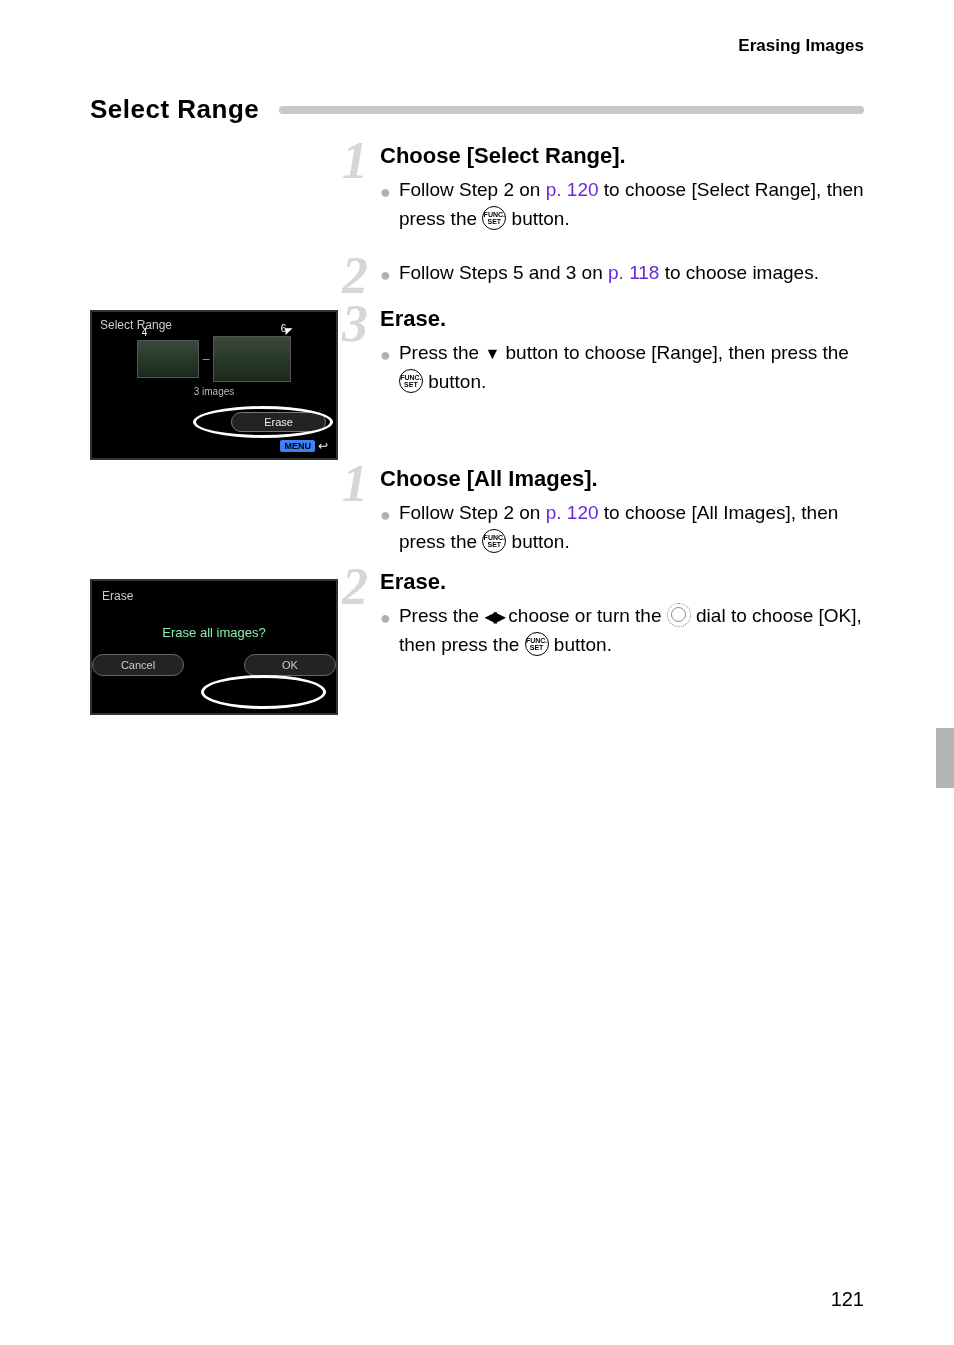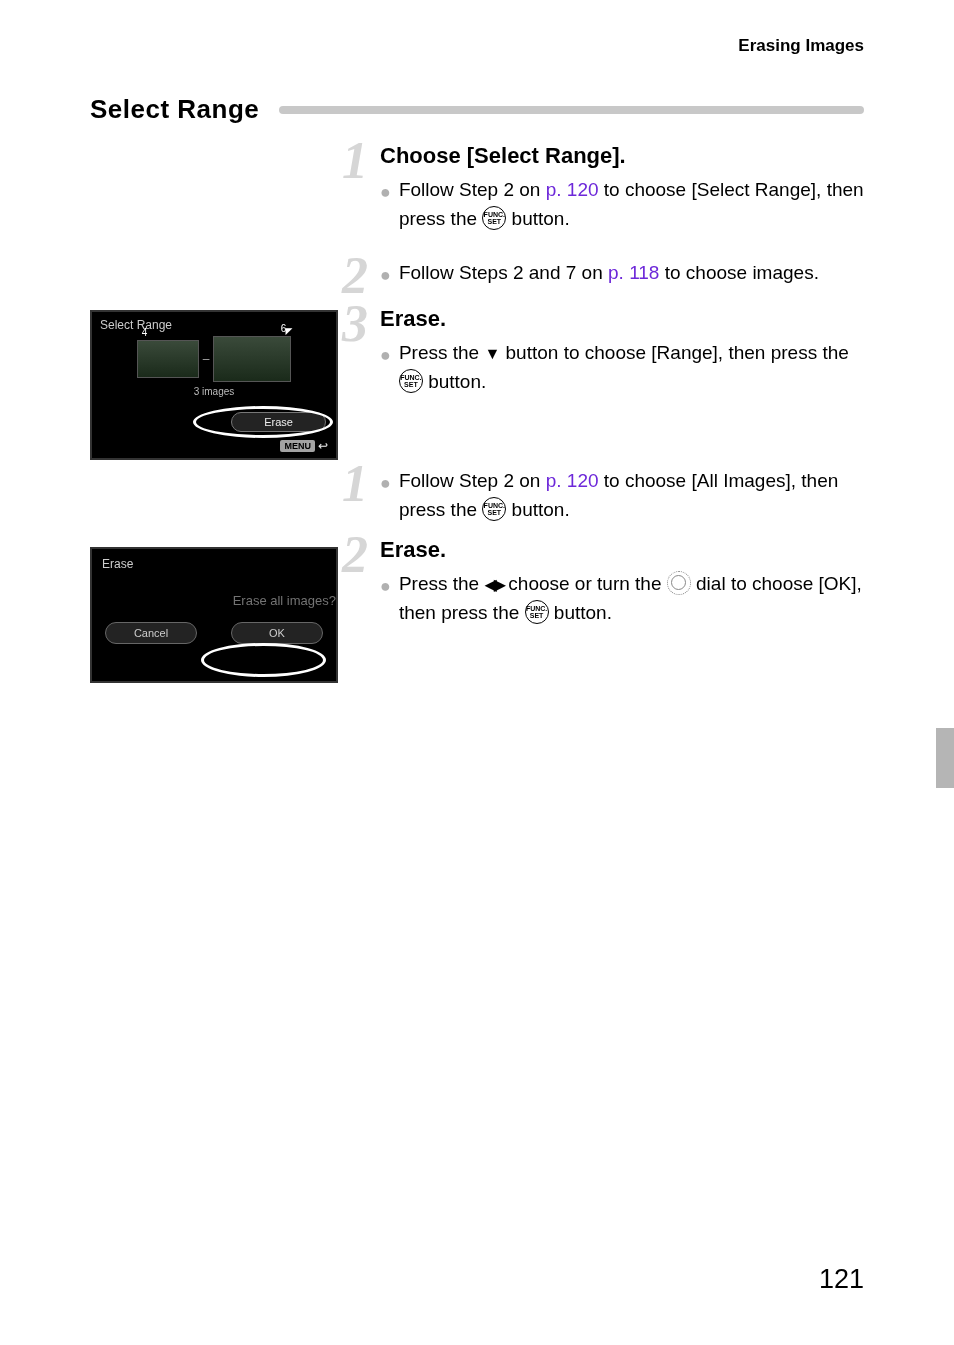--- a/index.html
+++ b/index.html
@@ -206,21 +206,21 @@
   }
   .cam-menu {
     position: absolute;
     right: 8px;
     bottom: 5px;
     display: flex;
     align-items: center;
     gap: 3px;
   }
   .menu-badge {
-    background: #a3a3a3;
+    background: #3b82f6;
     color: #000;
     font-size: 9px;
     font-weight: bold;
     padding: 1px 4px;
     border-radius: 2px;
   }
   .menu-return { color: #eee; font-size: 12px; }
   .highlight-oval {
     position: absolute;
     border: 3px solid #fff;
@@ -242,28 +242,28 @@
     font-size: 12px;
     position: relative;
     margin-top: 10px;
   }
   .cam2-title {
     font-size: 12px;
     padding: 8px 10px 4px 10px;
     color: #ccc;
   }
   .cam2-question {
-    text-align: right;
+    text-align: center;
     font-size: 13px;
-    color: #737373;
+    color: #86efac;
     padding: 18px 0 14px 0;
   }
   .cam2-buttons {
     display: flex;
-    justify-content: center;
+    justify-content: space-between;
     gap: 34px;
     padding-bottom: 10px;
   }
   .cam2-btn {
     width: 92px;
     height: 22px;
     background: #232323;
     border: 1px solid #666;
     border-radius: 11px;
     text-align: center;
@@ -277,23 +277,23 @@
     border-radius: 50%;
     right: 10px;
     bottom: 4px;
     width: 125px;
     height: 34px;
     pointer-events: none;
   }
 
   .page-number {
     position: absolute;
-    bottom: 50px;
+    bottom: 34px;
     right: 90px;
-    font-size: 27px;
+    font-size: 20px;
   }
 </style>
 </head>
 <body>
 
 <div class="tab-indicator"></div>
 
 <div class="header-area">
   <span class="header-title">Erasing Images</span>
 </div>
@@ -322,21 +322,21 @@
     </div>
   </div>
 
   <div class="step-block" style="margin-top:18px;">
     <div class="left-col"></div>
     <div class="right-col">
       <div class="step-num">2</div>
       <div class="bullet-row">
         <div class="bullet">●</div>
         <div class="bullet-text">
-          <span>Follow Steps 2 and 7 on </span><span class="link">p. 118</span><span> to choose images.</span>
+          <span>Follow Steps 5 and 3 on </span><span class="link">p. 118</span><span> to choose images.</span>
         </div>
       </div>
     </div>
   </div>
 
   <div class="step-block" style="margin-top:10px;">
     <div class="left-col">
       <div class="cam">
         <div class="cam-title">Select Range</div>
         <div class="cam-thumbs">
@@ -371,20 +371,21 @@
         </div>
       </div>
     </div>
   </div>
 
 
   <div class="step-block">
     <div class="left-col"></div>
     <div class="right-col">
       <div class="step-num">1</div>
+      <div class="step-title">Choose [All Images].</div>
       <div class="bullet-row">
         <div class="bullet">●</div>
         <div class="bullet-text">
           <span>Follow Step 2 on </span><span class="link">p. 120</span><span> to choose [All Images], then press the </span><span class="funcset">
               <span>FUNC.</span>
               <span>SET</span>
             </span><span> button.</span>
         </div>
       </div>
     </div>

